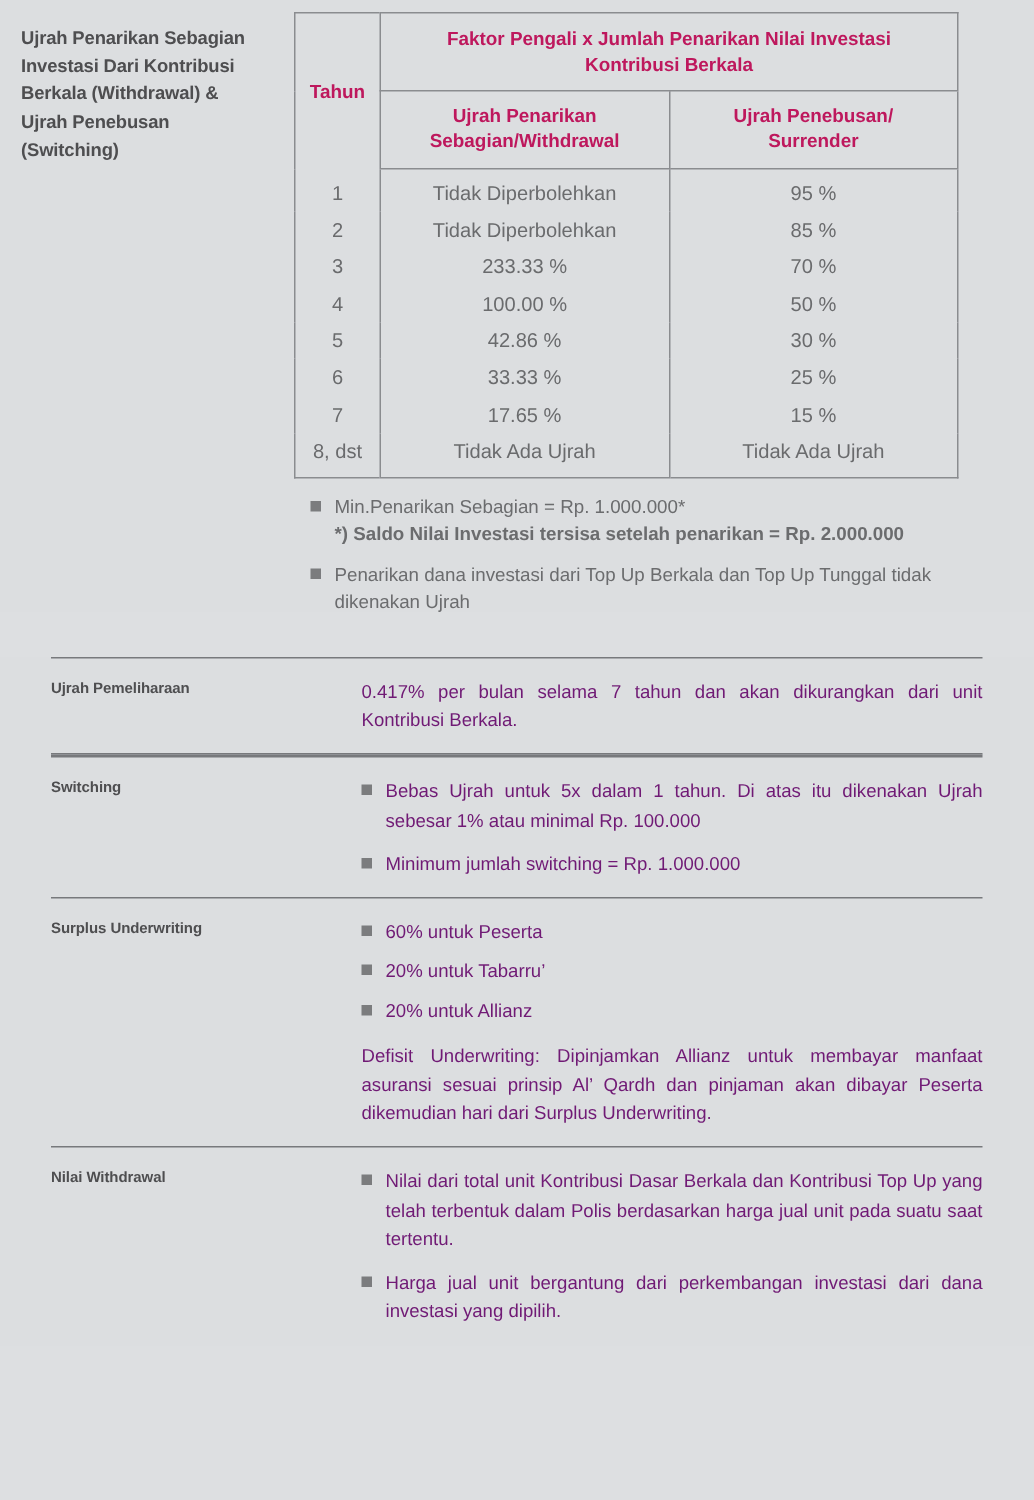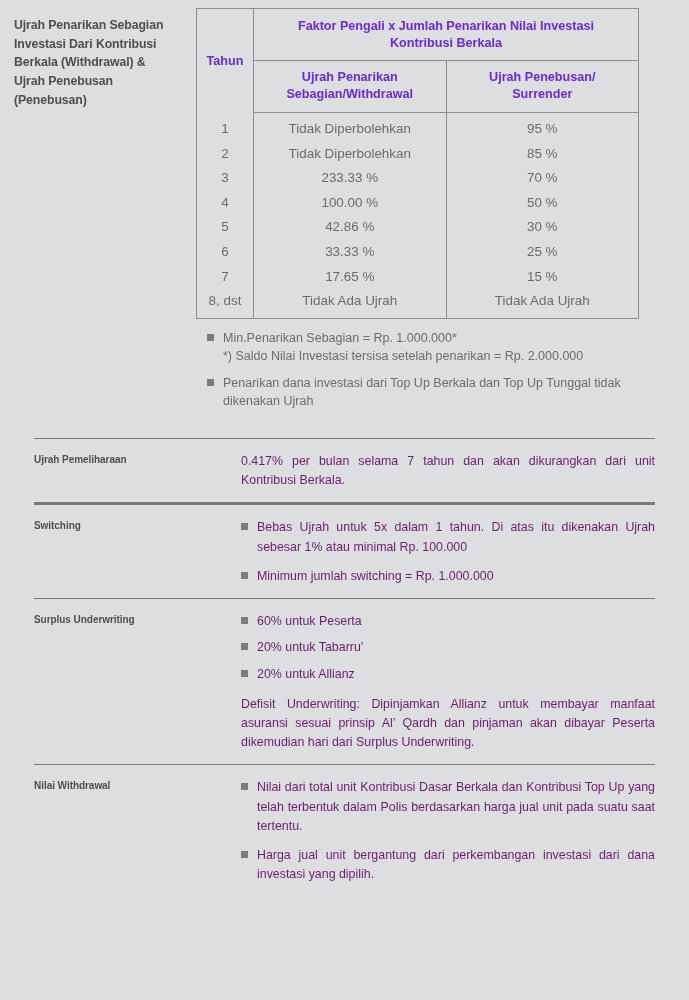--- a/index.html
+++ b/index.html
@@ -53,21 +53,21 @@
     border-collapse: collapse;
     width: 443px;
     table-layout: fixed;
     border: 1.5px solid #8a8c8f;
     background: #dcdee0;
   }
   table.ujrah-table th,
   table.ujrah-table td {
     border: 0;
     padding: 0;
-    color: #6d28d9;
+    color: #be185d;
   }
   .th-tahun {
     width: 56px;
     border-right: 1.5px solid #8a8c8f !important;
     font-size: 12.6px;
     font-weight: bold;
     text-align: center;
     vertical-align: middle;
     color: #4e4e50;
   }
@@ -124,21 +124,21 @@
   }
   .note-item .bullet {
     flex: 0 0 auto;
     width: 7px;
     height: 7px;
     background: #7b7c7e;
     margin-top: 5px;
     margin-right: 9px;
   }
   .note-body { flex: 1 1 auto; }
-  .note-body .sub { display: block; }
+  .note-body .sub { display: block; font-weight: bold; }
 
   
   #section-fees {
     position: relative;
     background: #dcdee0;
     padding: 0 34px;
     box-sizing: border-box;
   }
 
   .rule {
@@ -215,21 +215,21 @@
 <body>
 
 <section id="section-withdrawal">
   <div class="sec1-inner">
 
     <div class="sec1-title">
       <div>Ujrah Penarikan Sebagian</div>
       <div>Investasi Dari Kontribusi</div>
       <div>Berkala (Withdrawal) &amp;</div>
       <div>Ujrah Penebusan</div>
-      <div>(Penebusan)</div>
+      <div>(Switching)</div>
     </div>
 
     <div class="sec1-right">
 
       <table class="ujrah-table">
         <thead>
           <tr>
             <th class="th-tahun" rowspan="2">Tahun</th>
             <th class="th-span" colspan="2">
               <div>Faktor Pengali x Jumlah Penarikan Nilai Investasi</div>

